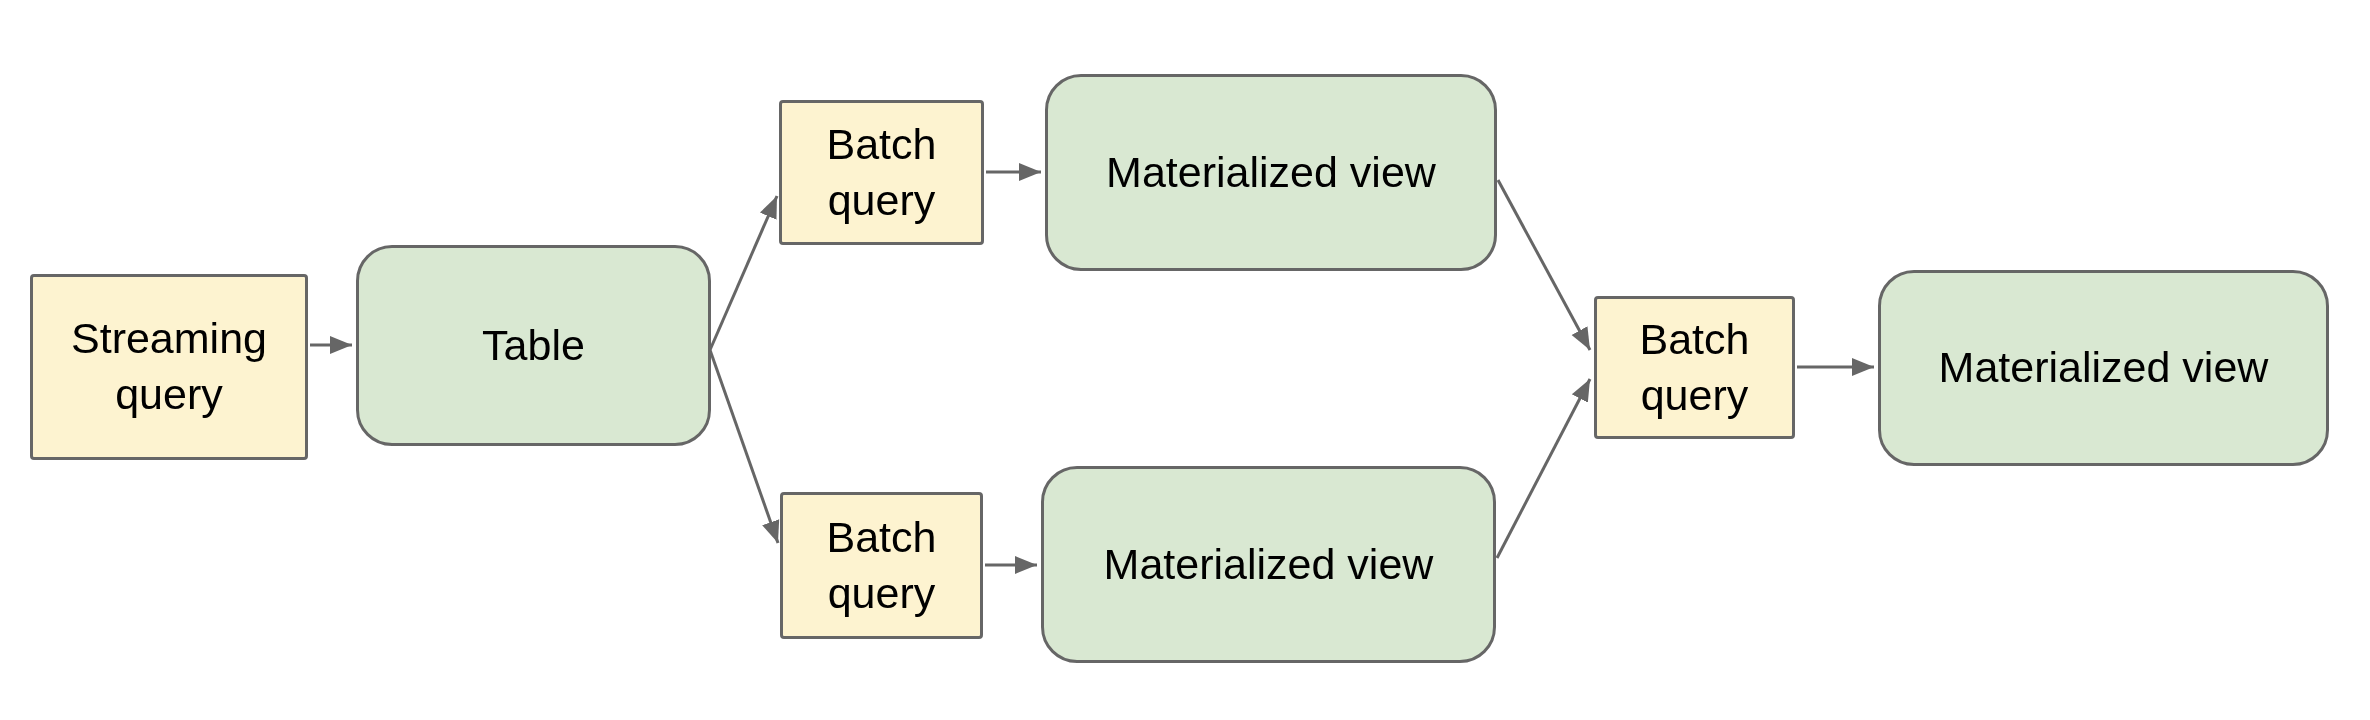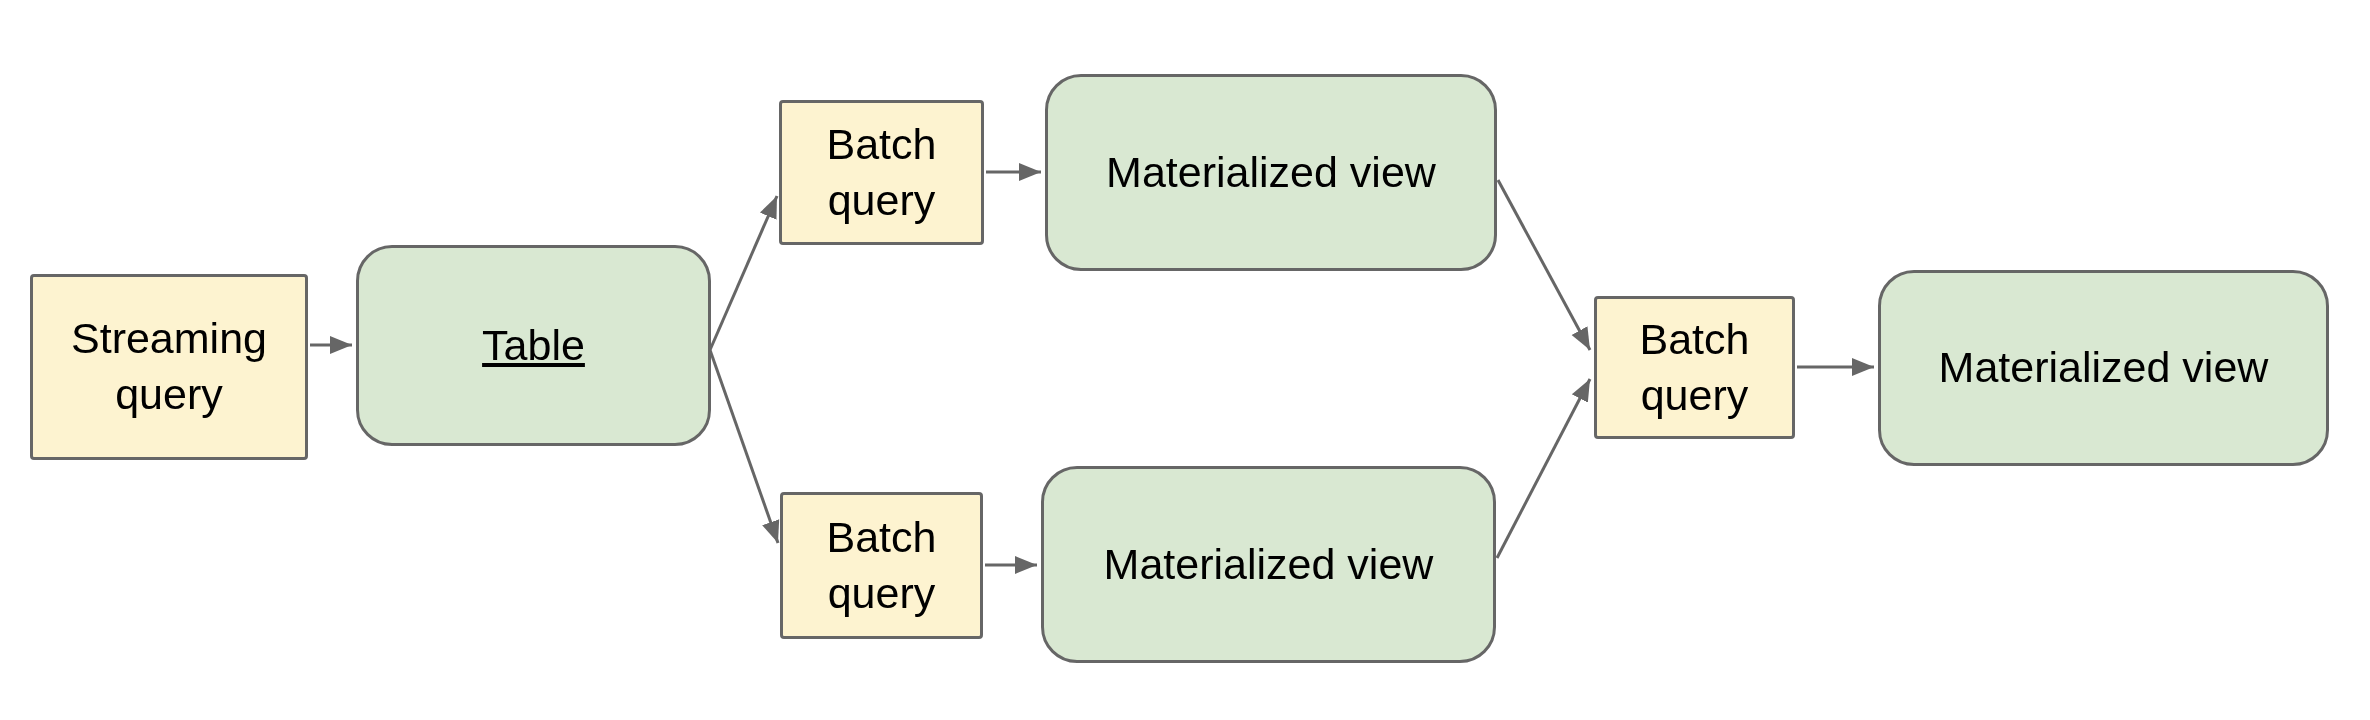--- a/index.html
+++ b/index.html
@@ -64,21 +64,21 @@
     <line class="edge" x1="985" y1="565" x2="1037" y2="565" marker-end="url(#arrowhead)"></line>
     <line class="edge" x1="1498" y1="180" x2="1590" y2="350" marker-end="url(#arrowhead)"></line>
     <line class="edge" x1="1497" y1="558" x2="1590" y2="379" marker-end="url(#arrowhead)"></line>
     <line class="edge" x1="1797" y1="367" x2="1874" y2="367" marker-end="url(#arrowhead)"></line>
   </svg>
 
   <div class="node query" style="left:30px; top:274px; width:278px; height:186px;">
     <span>Streaming query</span>
   </div>
 
-  <div class="node view" style="left:356px; top:245px; width:355px; height:201px;text-decoration:underline;">
+  <div class="node view" style="left:356px; top:245px; width:355px; height:201px;">
     <span>Table</span>
   </div>
 
   <div class="node query" style="left:779px; top:100px; width:205px; height:145px;">
     <span>Batch query</span>
   </div>
 
   <div class="node view" style="left:1045px; top:74px; width:452px; height:197px;">
     <span>Materialized view</span>
   </div>

